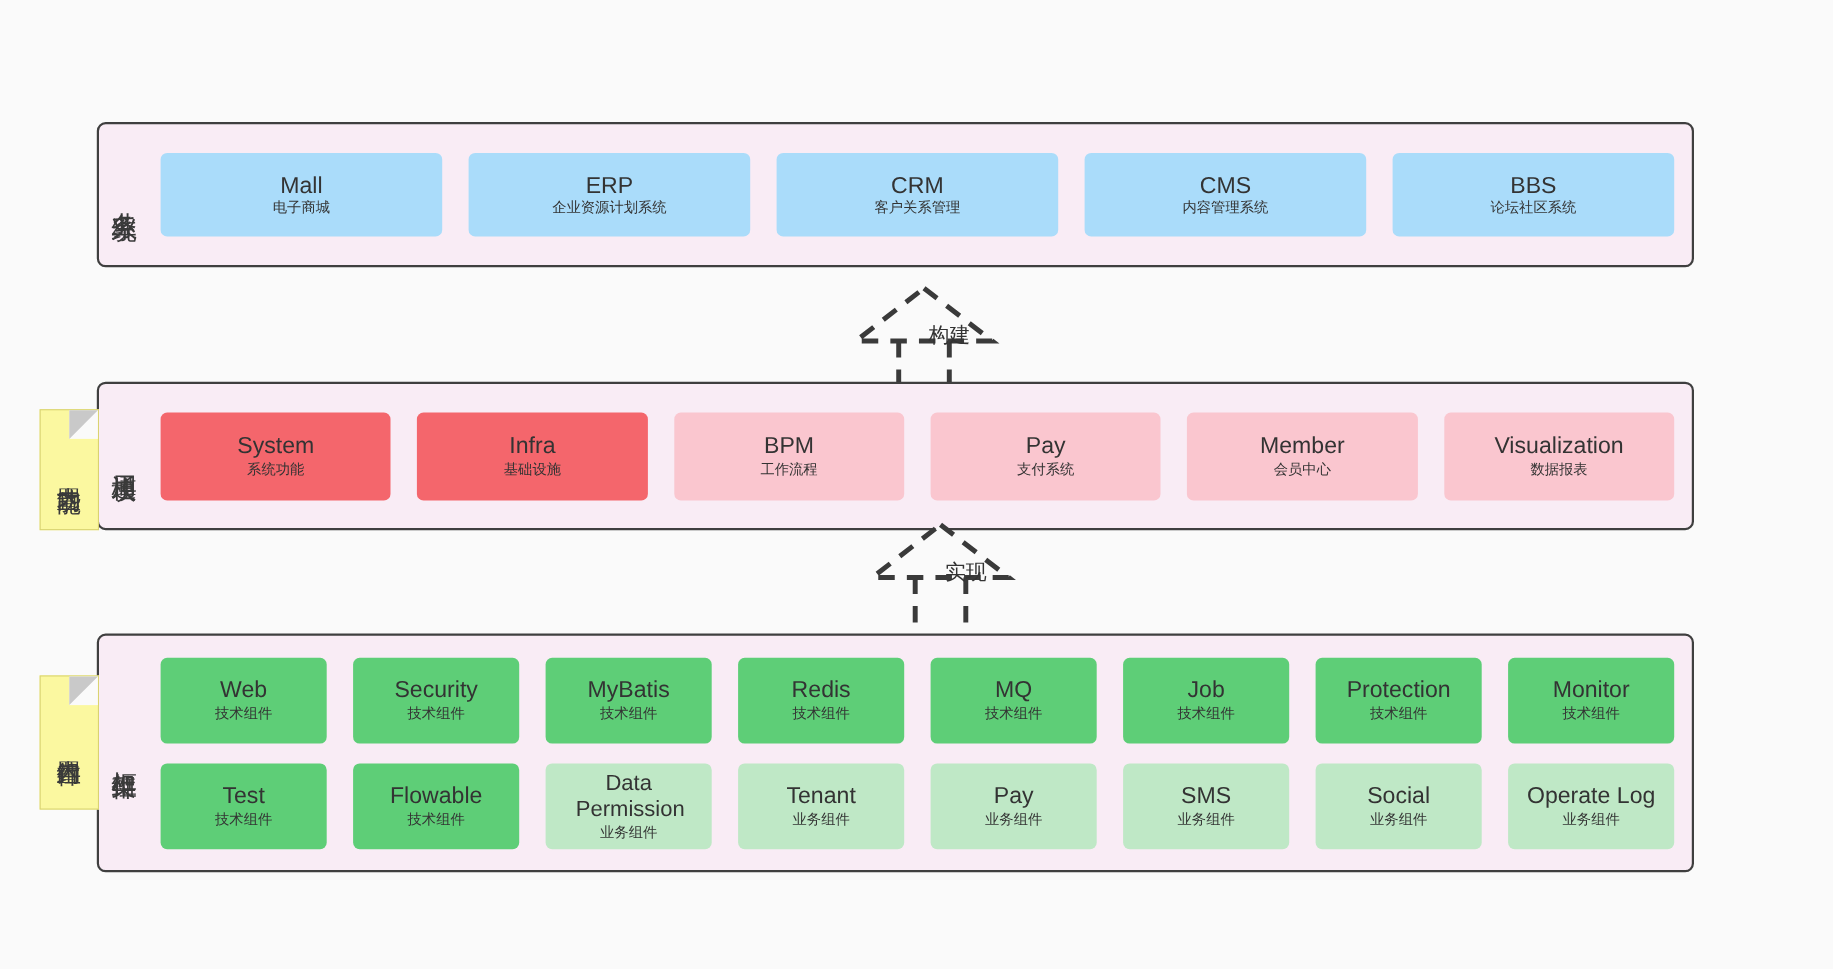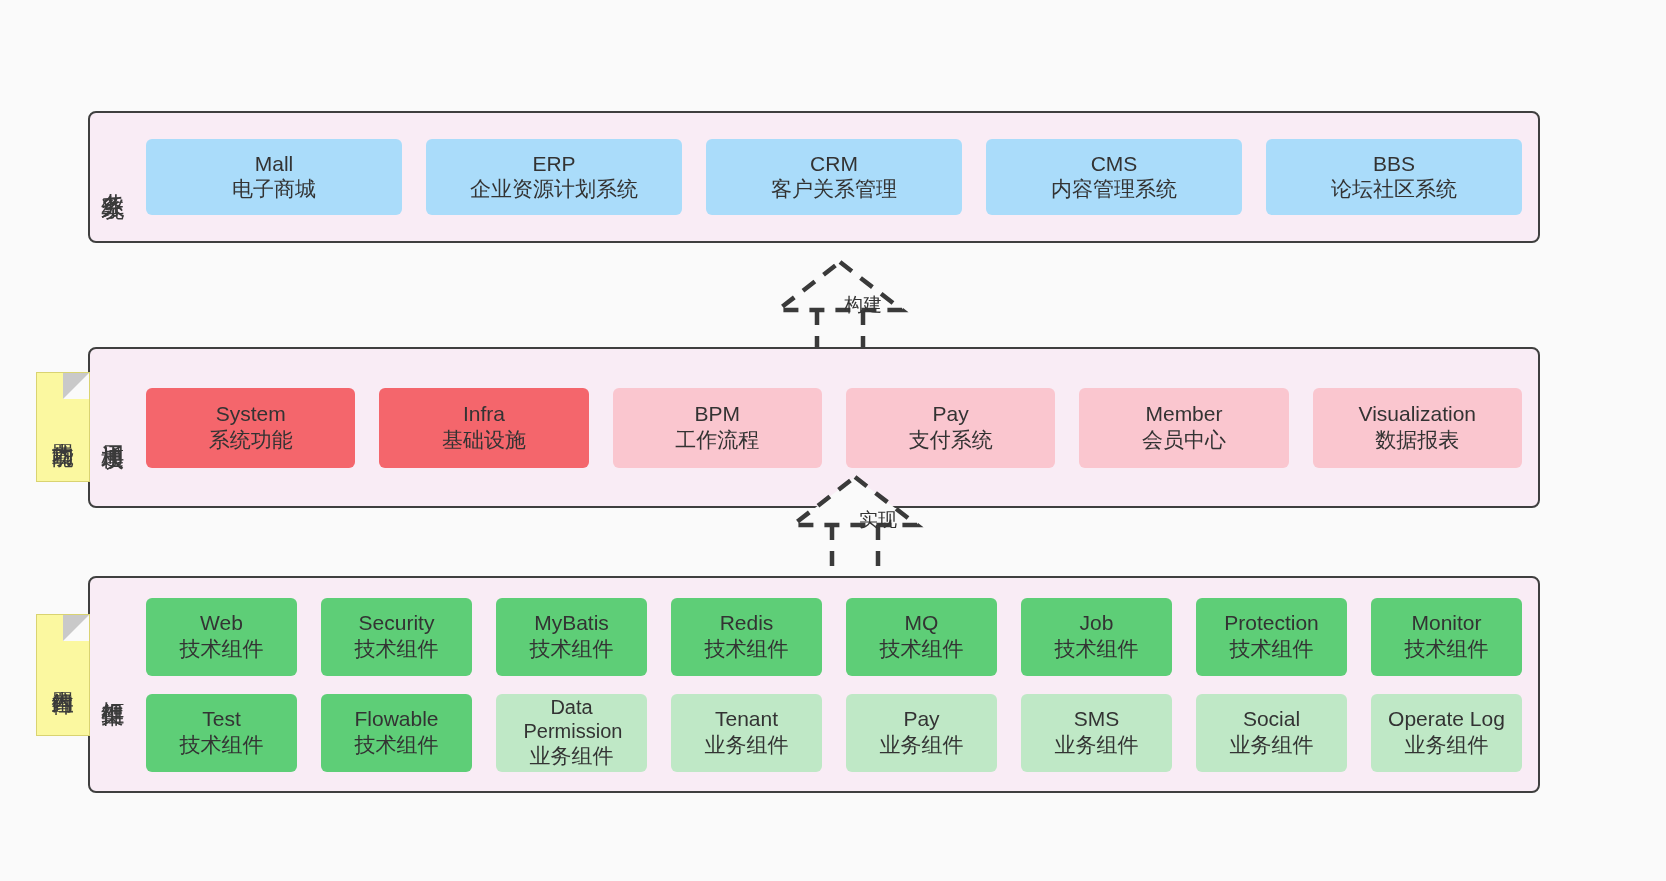--- a/index.html
+++ b/index.html
@@ -63,31 +63,31 @@
     justify-content: center;
     text-align: center;
     color: #333333;
     user-select: none;
   }
   .card .en {
     font-size: 21px;
     line-height: 1.22;
   }
   .card .cn {
-    font-size: 21px;
+    font-size: 13px;
     line-height: 1.28;
   }
   .card.two-line-en .en { font-size: 20px; }
 
   
   #layer-business { left: 88px; top: 111px; width: 1452px; height: 132px; }
   #layer-business .card { height: 76px; background: #aadcfa; }
 
   
-  #layer-modules { left: 88px; top: 347px; width: 1452px; height: 161px; }
+  #layer-modules { left: 88px; top: 347px; width: 1452px; height: 135px; }
   #layer-modules .card { height: 80px; }
 
   
   #layer-framework { left: 88px; top: 576px; width: 1452px; height: 217px; }
   #layer-framework .card { height: 78px; }
   #layer-framework .layer-body { gap: 18px; padding-left: 10px; }
 
   
   .note {
     position: absolute;

